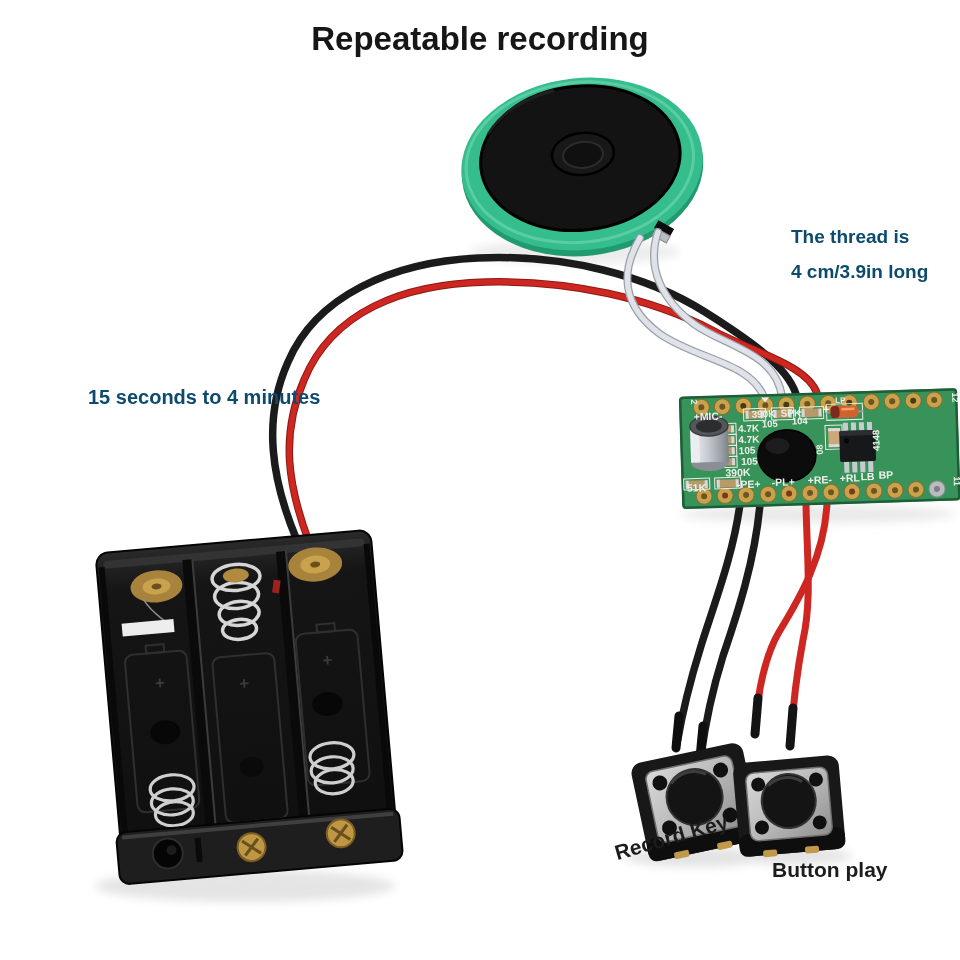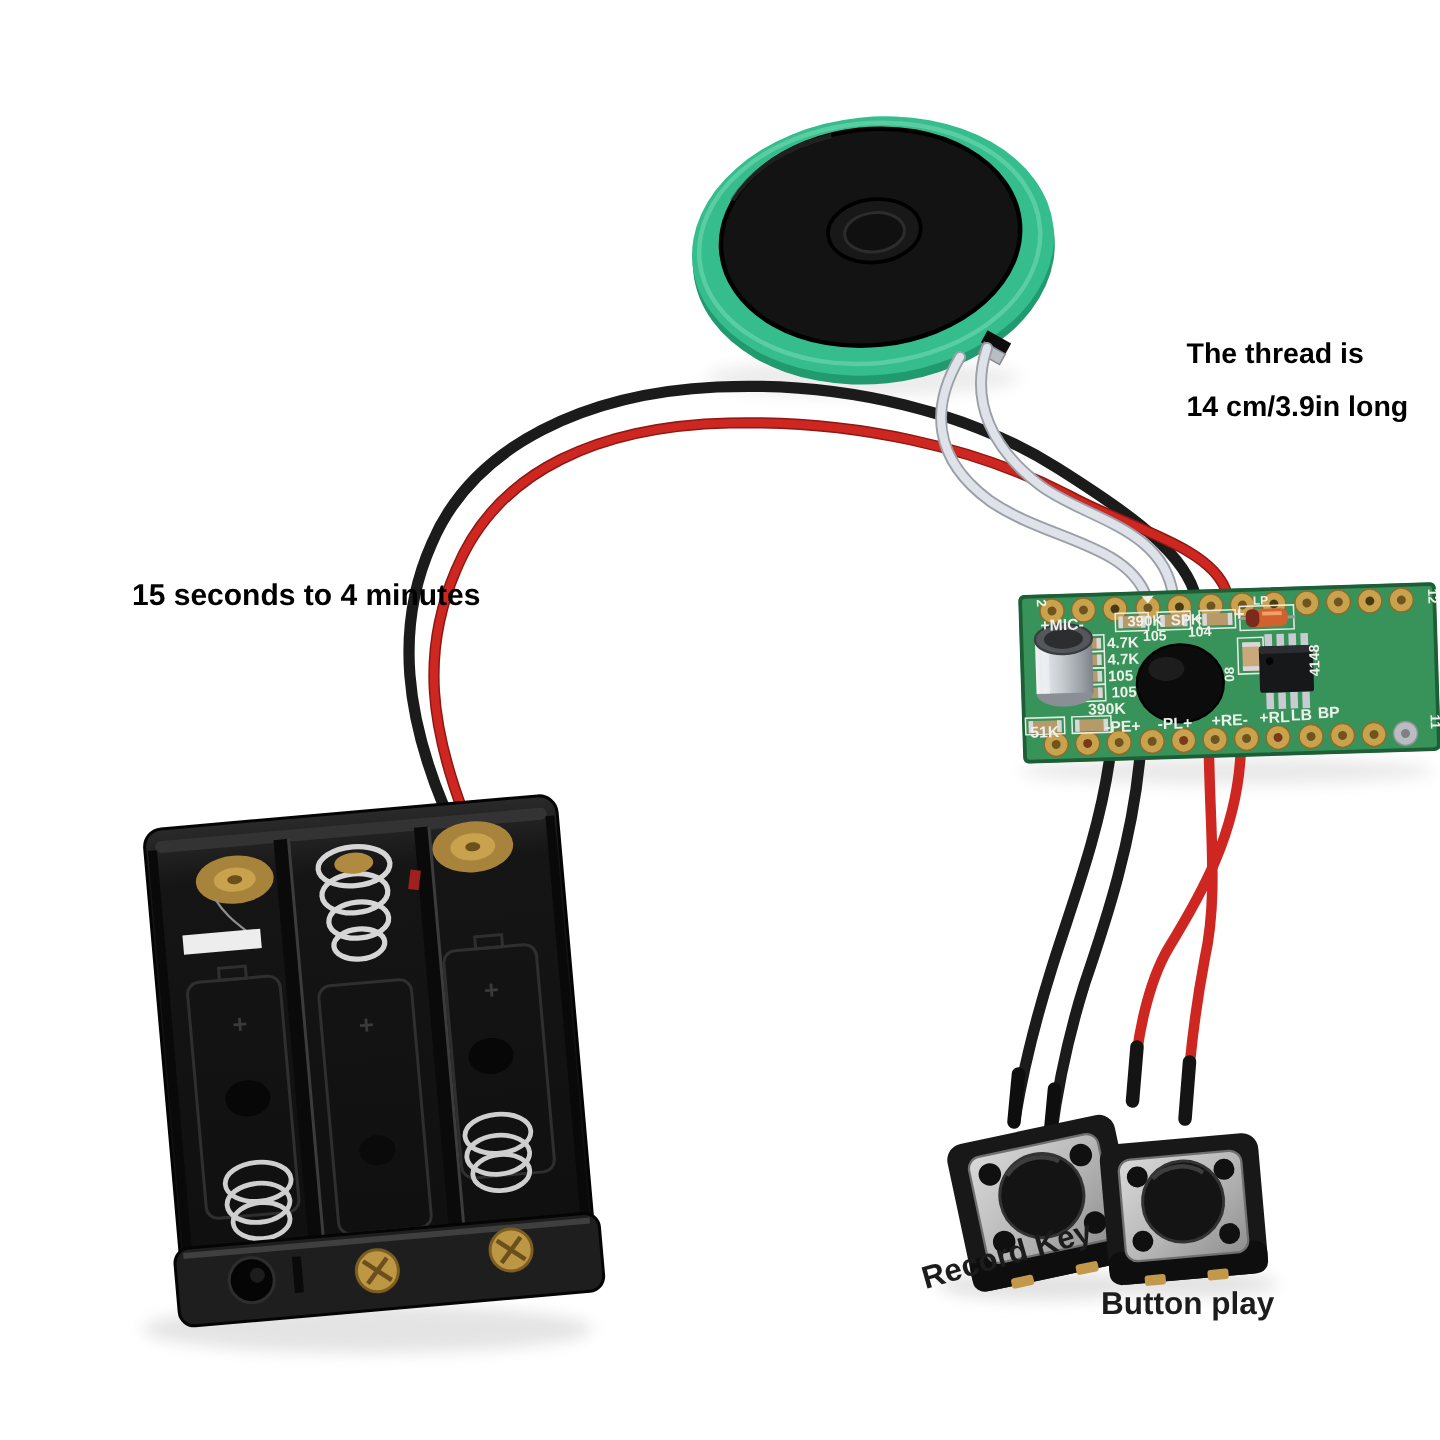--- a/index.html
+++ b/index.html
@@ -1,31 +1,31 @@
 <!DOCTYPE html>
 <html style="--wire-red: #ce2620; --wire-black: #1b1b1b; --wire-white: #dfe2e8; --pcb-green: #37935a; --pcb-edge: #1d5e36; --pad-gold: #c9a24d; --speaker-rim: #35bd8e; --speaker-rim-dark: #219a70; --speaker-cone: #131313; --silkscreen-white: #f0f0ea; --battery-body: #161616; --battery-label-color: #ffffff;"><head>
 <meta charset="utf-8">
 <style>
   html,body{margin:0;padding:0;background:#fff;}
   .stage{position:relative;width:960px;height:960px;background:#fff;overflow:hidden;
          font-family:"Liberation Sans",sans-serif;}
   .stage svg{position:absolute;left:0;top:0;}
   .page-title{position:absolute;left:0;top:20px;width:100%;text-align:center;
               font-size:33px;font-weight:bold;color:#161616;letter-spacing:0px;}
-  .note{position:absolute;font-weight:bold;color:#000000;font-size:19px;}
+  .note{position:absolute;font-weight:bold;color:#0c4a6e;font-size:19px;}
   .note p{margin:0;}
   .note-thread p+p{margin-top:13px;}
   .note-recording{font-size:20px;}
   .note-recording p+p{margin-top:17px;}
   .battery-label{position:absolute;left:139px;top:668px;font-size:27px;font-weight:bold;
                  color:var(--battery-label-color,#fff);letter-spacing:1px;
                  text-shadow:0 1px 2px rgba(0,0,0,.6);}
   .btn-label{position:absolute;font-size:21px;font-weight:bold;color:#1c1c1c;}
   .label-record{left:612px;top:842px;transform:rotate(-16deg);transform-origin:left top;}
-  .label-play{left:734px;top:858px;text-align:right;}
+  .label-play{left:772px;top:858px;text-align:right;}
   .ss{fill:var(--silkscreen-white,#f0f0ea);font-weight:bold;}
 </style>
 </head>
 <body>
 
 <div class="stage">
 
   <svg width="960" height="960" viewBox="0 0 960 960">
     <defs>
       <filter id="soft" x="-50%" y="-50%" width="200%" height="200%">
@@ -363,24 +363,25 @@
         <circle cx="29" cy="-22" r="7" fill="#101010"></circle>
       <circle cx="-29" cy="21" r="7" fill="#101010"></circle>
         <circle cx="29" cy="21" r="7" fill="#101010"></circle>
       <circle cx="0" cy="-3" r="27" fill="#141414" stroke="#333" stroke-width="2"></circle>
       <path d="M -19 -20 A 27 27 0 0 1 15 -21" fill="none" stroke="#3d3d3d" stroke-width="3"></path>
       <rect x="-30" y="44" width="14" height="7" rx="2" fill="#c2994a"></rect>
       <rect x="12" y="44" width="14" height="7" rx="2" fill="#c2994a"></rect>
     </g>
   </svg>
 
+  <div class="page-title">Repeatable recording</div>
 
   <div class="note note-thread" style="left:791px;top:226px;">
     <p>The thread is</p>
-    <p>14 cm/3.9in long</p>
+    <p>4 cm/3.9in long</p>
   </div>
 
   <div class="note note-recording" style="left:88px;top:386px;">
     <p>15 seconds to 4 minutes</p>
   </div>
 
 
   <div class="btn-label label-record">Record Key</div>
   <div class="btn-label label-play">Button play</div>
 </div>

